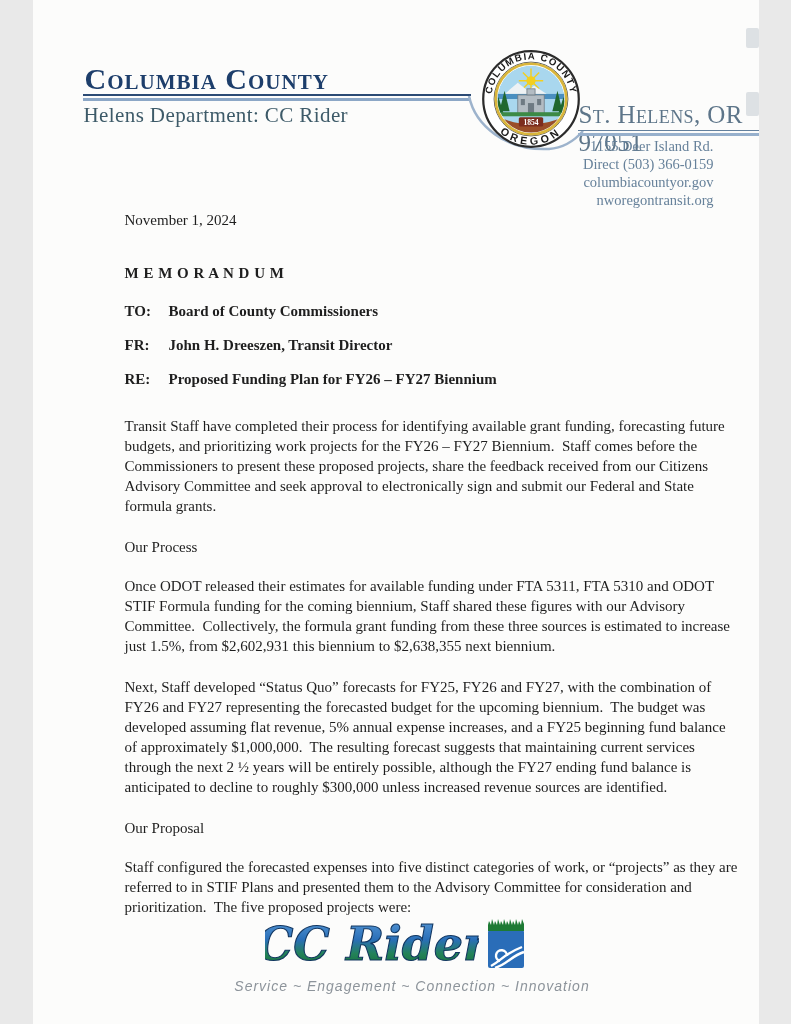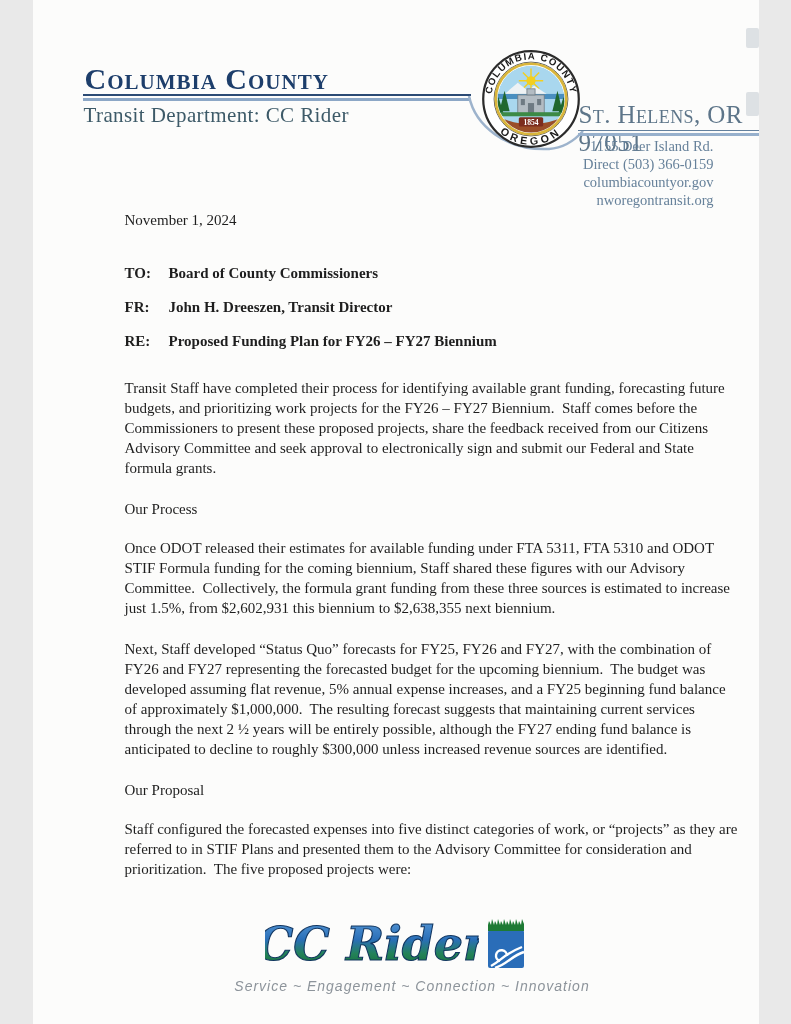--- a/index.html
+++ b/index.html
@@ -59,21 +59,21 @@
     font-size:14px;color:#8d949b;letter-spacing:1px;padding-left:33px;
   }
 </style>
 </head>
 <body>
 
 <div class="page">
 
   <div class="lh-org">Columbia County</div>
   <div class="lh-rule-left"></div>
-  <div class="lh-dept">Transit Department: CC Rider</div>
+  <div class="lh-dept">Helens Department: CC Rider</div>
 
   <svg class="swoosh" width="132" height="72" viewBox="0 0 132 72">
     <path d="M 8,3 C 14,32 44,58 88,56 C 104,55 114,47 122,38" fill="none" stroke="#9db3cc" stroke-width="2.5"></path>
   </svg>
 
   <svg class="seal" width="122" height="122" viewBox="0 0 120 120">
     <defs>
       <clipPath id="sceneClip">
           <circle cx="60" cy="60" r="33"></circle>
         </clipPath>
@@ -124,20 +124,21 @@
     <div>Direct (503) 366-0159</div>
     <div>columbiacountyor.gov</div>
     <div>nworegontransit.org</div>
   </div>
 
   <div class="artifact a1"></div>
   <div class="artifact a2"></div>
 
   <div class="memo-body">
     <p class="date-line">November 1, 2024</p>
+    <p class="memo-title">M E M O R A N D U M</p>
 
     <div class="addr-row">
       <span class="lbl">TO:</span>
       <span>Board of County Commissioners</span>
     </div>
     <div class="addr-row">
       <span class="lbl">FR:</span>
       <span>John H. Dreeszen, Transit Director</span>
     </div>
     <div class="addr-row last">

